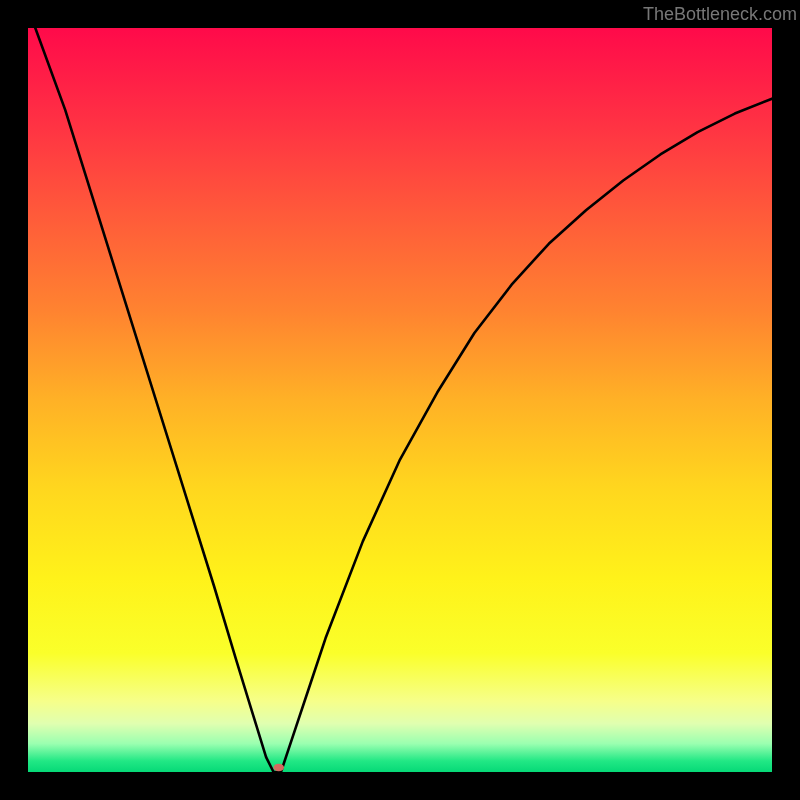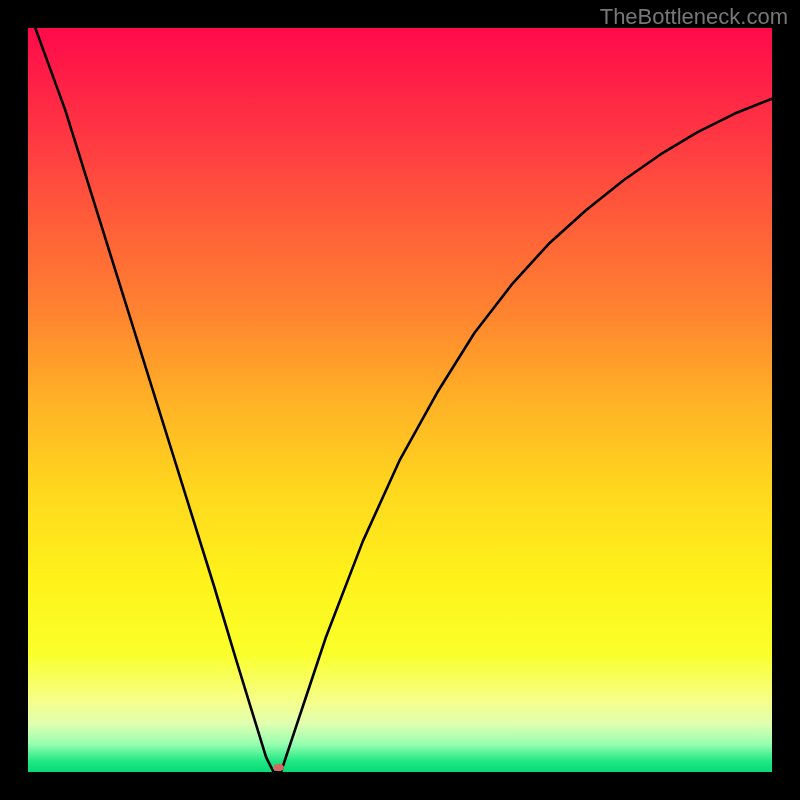--- a/index.html
+++ b/index.html
@@ -14,24 +14,24 @@
   .frame {
     position: absolute;
     left: 0;
     top: 0;
     width: 800px;
     height: 800px;
     background: #000;
   }
   .watermark {
     position: absolute;
-    right: 12px;
+    right: 3px;
     top: 4px;
     color: #777;
-    font-size: 22px;
+    font-size: 18px;
     font-family: Arial, Helvetica, sans-serif;
     letter-spacing: 0px;
     z-index: 4;
   }
   svg {
     display: block;
   }
 </style>
 </head>
 <body>

